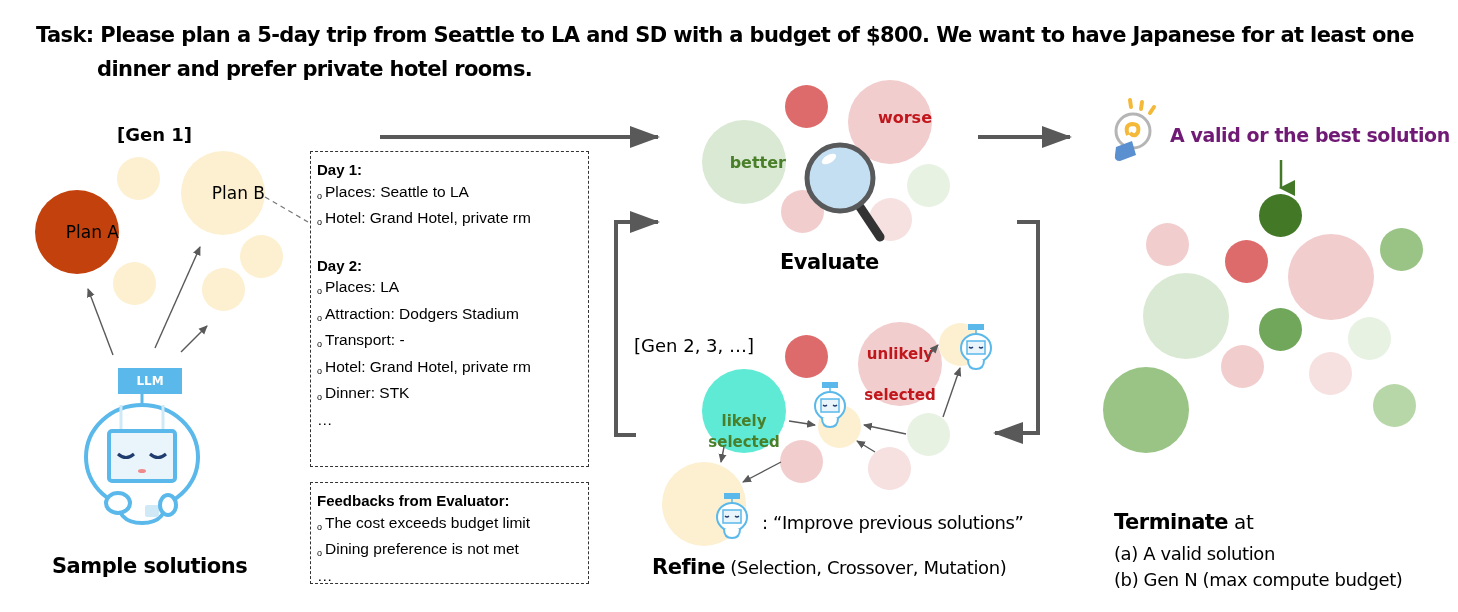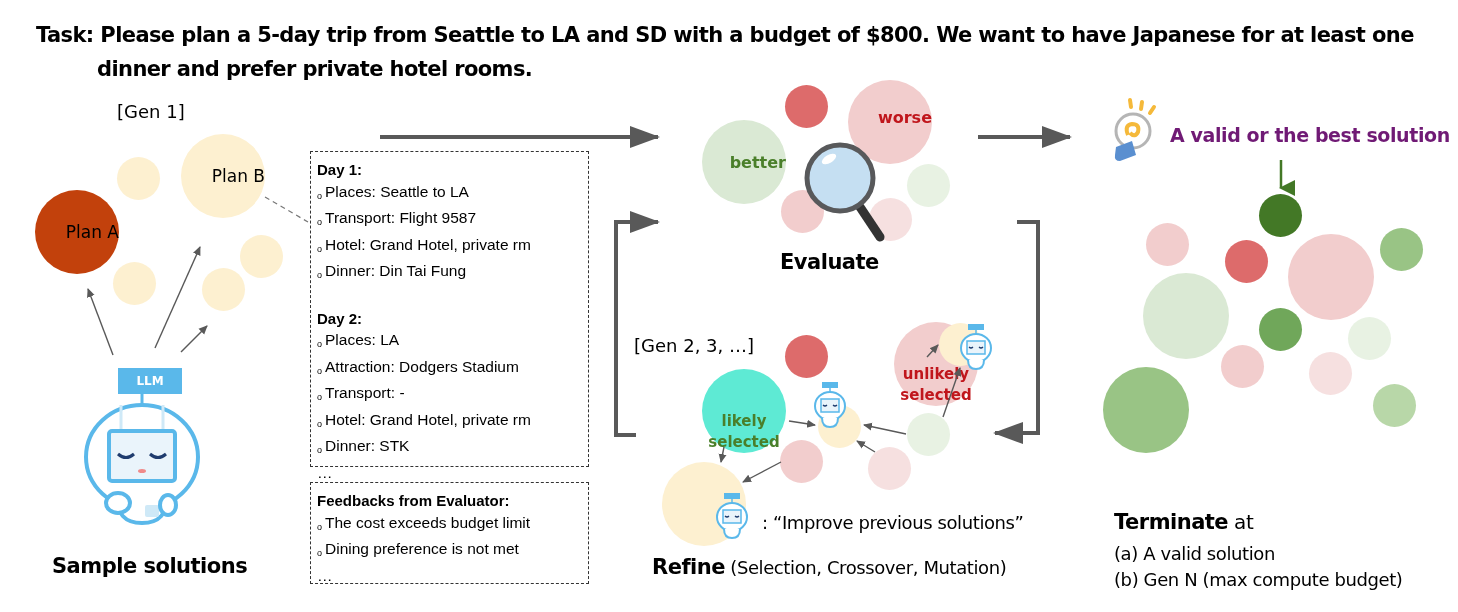--- a/index.html
+++ b/index.html
@@ -21,27 +21,27 @@
   .plain { font-family:"DejaVu Sans", sans-serif; font-size:18px; letter-spacing:-0.4px; }
 </style>
 </head>
 <body>
 
 <div class="abs task">
   <div>Task: Please plan a 5-day trip from Seattle to LA and SD with a budget of $800. We want to have Japanese for at least one</div>
   <div class="l2">dinner and prefer private hotel rooms.</div>
 </div>
 
-<div class="abs lbl" style="left:117px;top:101px;font-size:18px;">[Gen 1]</div>
+<div class="abs lbl" style="left:117px;top:124px;font-size:18px;font-weight:bold;">[Gen 1]</div>
 
 <div class="circle lbl" style="left:35px;top:190px;width:84px;height:84px;background:#c2410c;font-size:17px;">
     <span>Plan A</span>
   </div>
 <div class="circle" style="left:117px;top:157px;width:43px;height:43px;background:#fdf0d0;"></div>
-<div class="circle lbl" style="left:181px;top:134px;width:84px;height:84px;background:#fdf0d0;font-size:17px;">
+<div class="circle lbl" style="left:181px;top:151px;width:84px;height:84px;background:#fdf0d0;font-size:17px;">
     <span>Plan B</span>
   </div>
 <div class="circle" style="left:113px;top:262px;width:43px;height:43px;background:#fdf0d0;"></div>
 <div class="circle" style="left:240px;top:235px;width:43px;height:43px;background:#fdf0d0;"></div>
 <div class="circle" style="left:202px;top:268px;width:43px;height:43px;background:#fdf0d0;"></div>
 
 <div class="abs" style="left:80px;top:365px;width:120px;height:160px;">
   <div class="abs lbl" style="left:38px;top:3px;width:64px;height:26px;background:#5ab8ea;color:#fff;font-weight:bold;font-size:12px;text-align:center;line-height:26px;">LLM</div>
   <svg width="120" height="160" viewBox="0 0 120 160" style="position:absolute;left:0;top:0;">
     <line x1="62" y1="29" x2="62" y2="40" stroke="#5ab8ea" stroke-width="3"></line>
@@ -58,23 +58,21 @@
     <ellipse cx="38" cy="138" rx="12" ry="10" fill="#fff" stroke="#5ab8ea" stroke-width="4"></ellipse>
     <ellipse cx="88" cy="140" rx="8" ry="10" fill="#fff" stroke="#5ab8ea" stroke-width="4"></ellipse>
   </svg>
 </div>
 
 <div class="abs sect" style="left:44px;top:554px;margin-left:8px;">Sample solutions</div>
 
 <div class="box" style="left:310px;top:151px;width:279px;height:316px;padding:7px 0 0 6px;">
   <div class="hd">Day 1:</div>
   <div class="it"><span class="b">o</span><span>Places: Seattle to LA</span></div>
-  <div class="it"><span class="b">o</span><span>Transport: Flight 9587</span></div>
   <div class="it"><span class="b">o</span><span>Hotel: Grand Hotel, private rm</span></div>
-  <div class="it"><span class="b">o</span><span>Dinner: Din Tai Fung</span></div>
   <div style="height:21px;"></div>
   <div class="hd">Day 2:</div>
   <div class="it"><span class="b">o</span><span>Places: LA</span></div>
   <div class="it"><span class="b">o</span><span>Attraction: Dodgers Stadium</span></div>
   <div class="it"><span class="b">o</span><span>Transport: -</span></div>
   <div class="it"><span class="b">o</span><span>Hotel: Grand Hotel, private rm</span></div>
   <div class="it"><span class="b">o</span><span>Dinner: STK</span></div>
   <div class="it">…</div>
 </div>
 
@@ -100,21 +98,21 @@
   <line x1="60" y1="72" x2="80" y2="102" stroke="#333" stroke-width="9" stroke-linecap="round"></line>
   <circle cx="40" cy="43" r="33" fill="#c5dff2" stroke="#58595b" stroke-width="5"></circle>
   <ellipse cx="29" cy="24" rx="8" ry="4" fill="#fff" transform="rotate(-30 29 24)"></ellipse>
 </svg>
 
 <div class="abs sect" style="left:780px;top:250px;">Evaluate</div>
 
 <div class="abs lbl" style="left:634px;top:335px;font-size:18px;">[Gen 2, 3, …]</div>
 
 <div class="circle" style="left:785px;top:335px;width:43px;height:43px;background:#dd6b6b;"></div>
-<div class="circle lbl" style="left:894px;top:322px;width:84px;height:84px;background:#f2cdcd;color:#c0161c;font-weight:bold;font-size:15px;line-height:21px;flex-direction:column;">
+<div class="circle lbl" style="left:858px;top:322px;width:84px;height:84px;background:#f2cdcd;color:#c0161c;font-weight:bold;font-size:15px;line-height:21px;flex-direction:column;gap:20px;">
   <span>unlikely</span>
   <span>selected</span>
 </div>
 <div class="circle" style="left:939px;top:323px;width:43px;height:43px;background:#fdf0d0;"></div>
 <div class="circle lbl" style="left:702px;top:369px;width:84px;height:84px;background:#5eead4;color:#4a7f2a;font-weight:bold;font-size:15px;line-height:21px;flex-direction:column;">
   <span>likely</span>
   <span>selected</span>
 </div>
 <div class="circle" style="left:818px;top:405px;width:43px;height:43px;background:#fdf0d0;"></div>
 <div class="circle" style="left:907px;top:413px;width:43px;height:43px;background:#e8f2e3;"></div>

